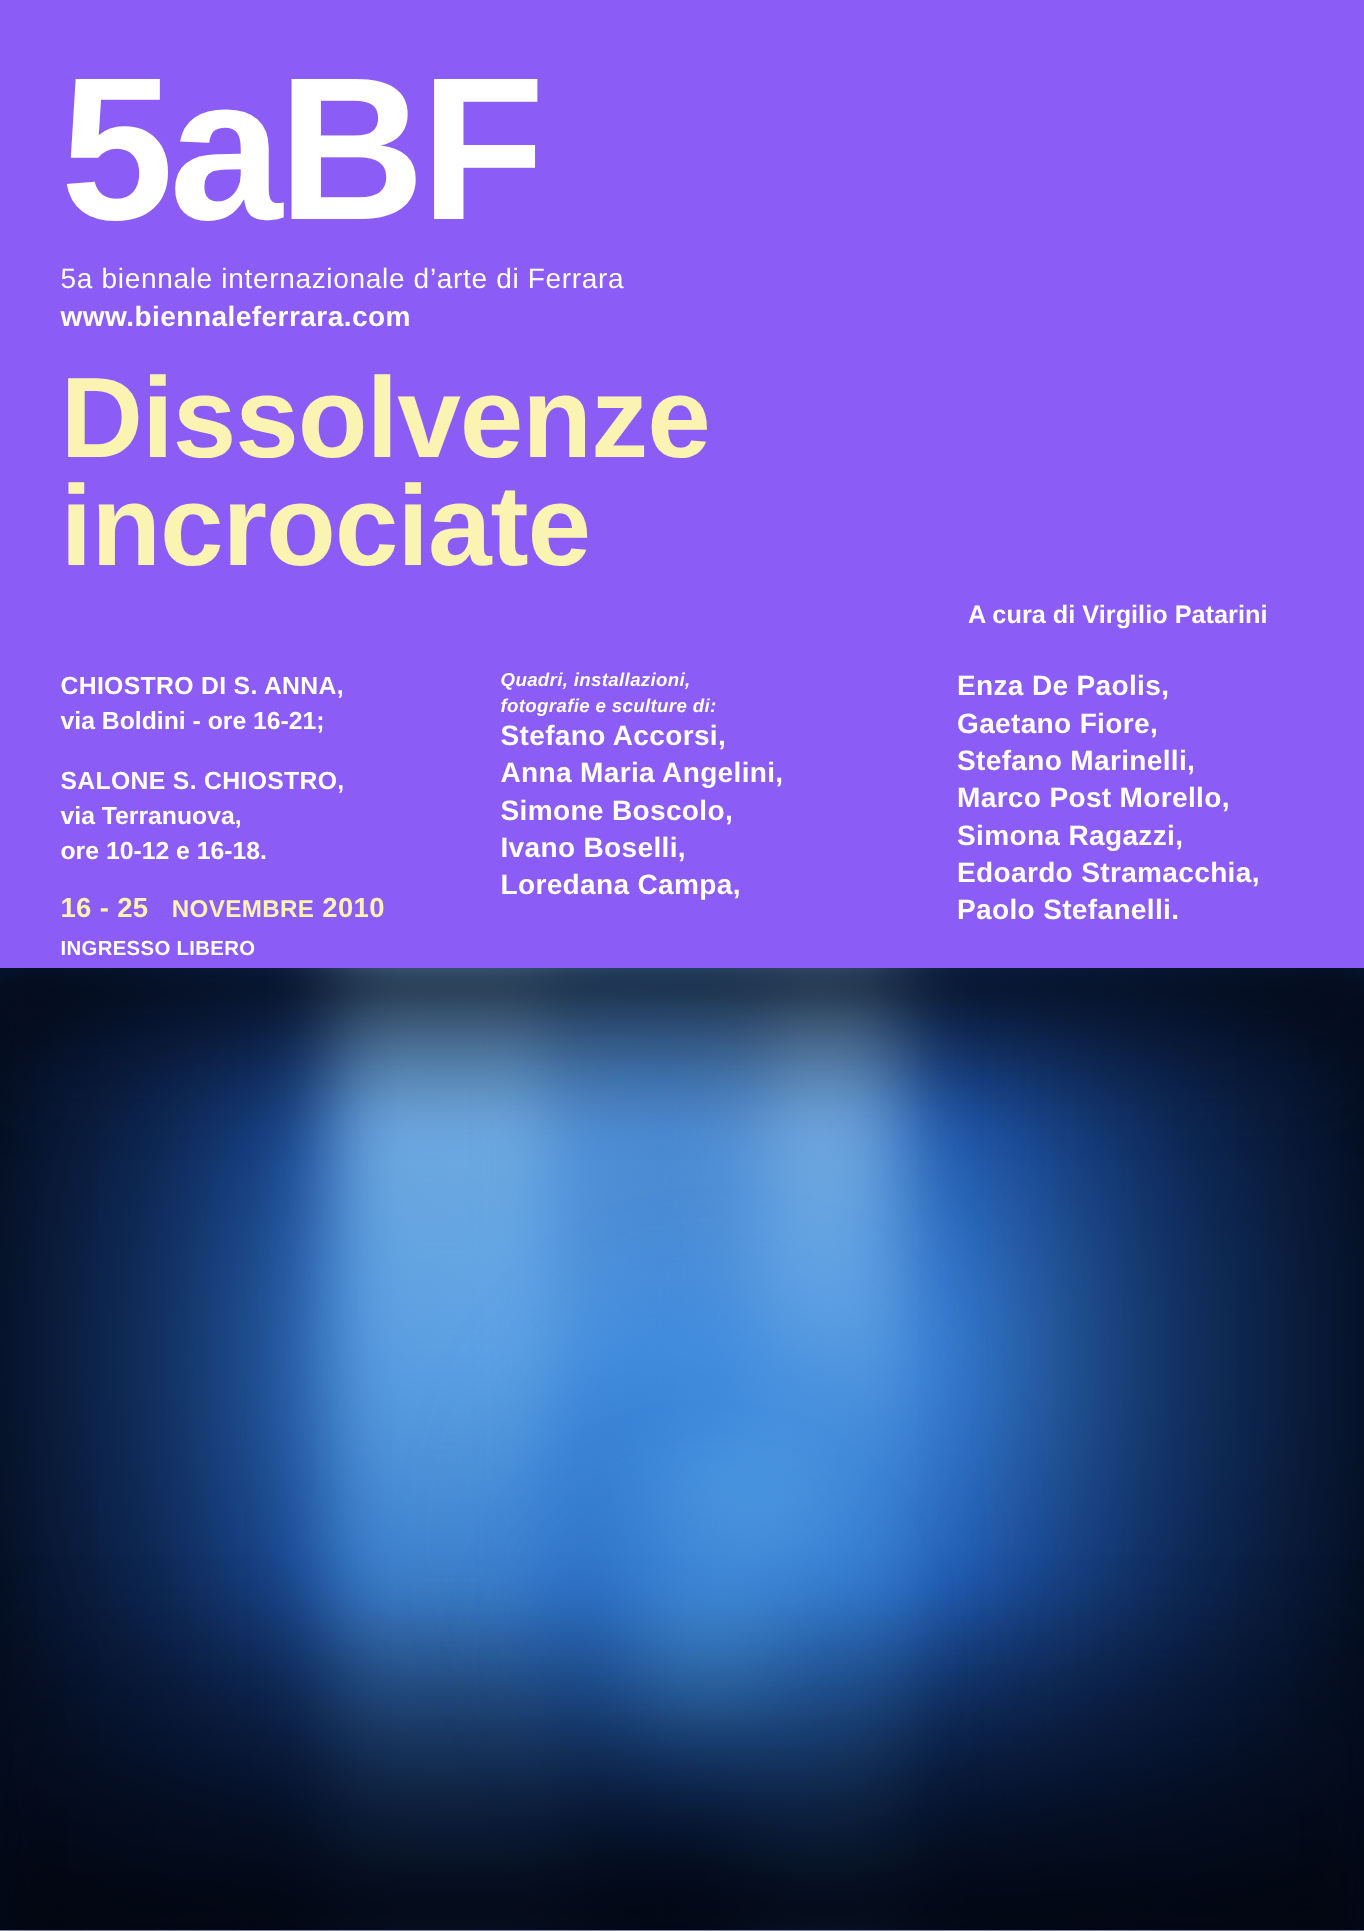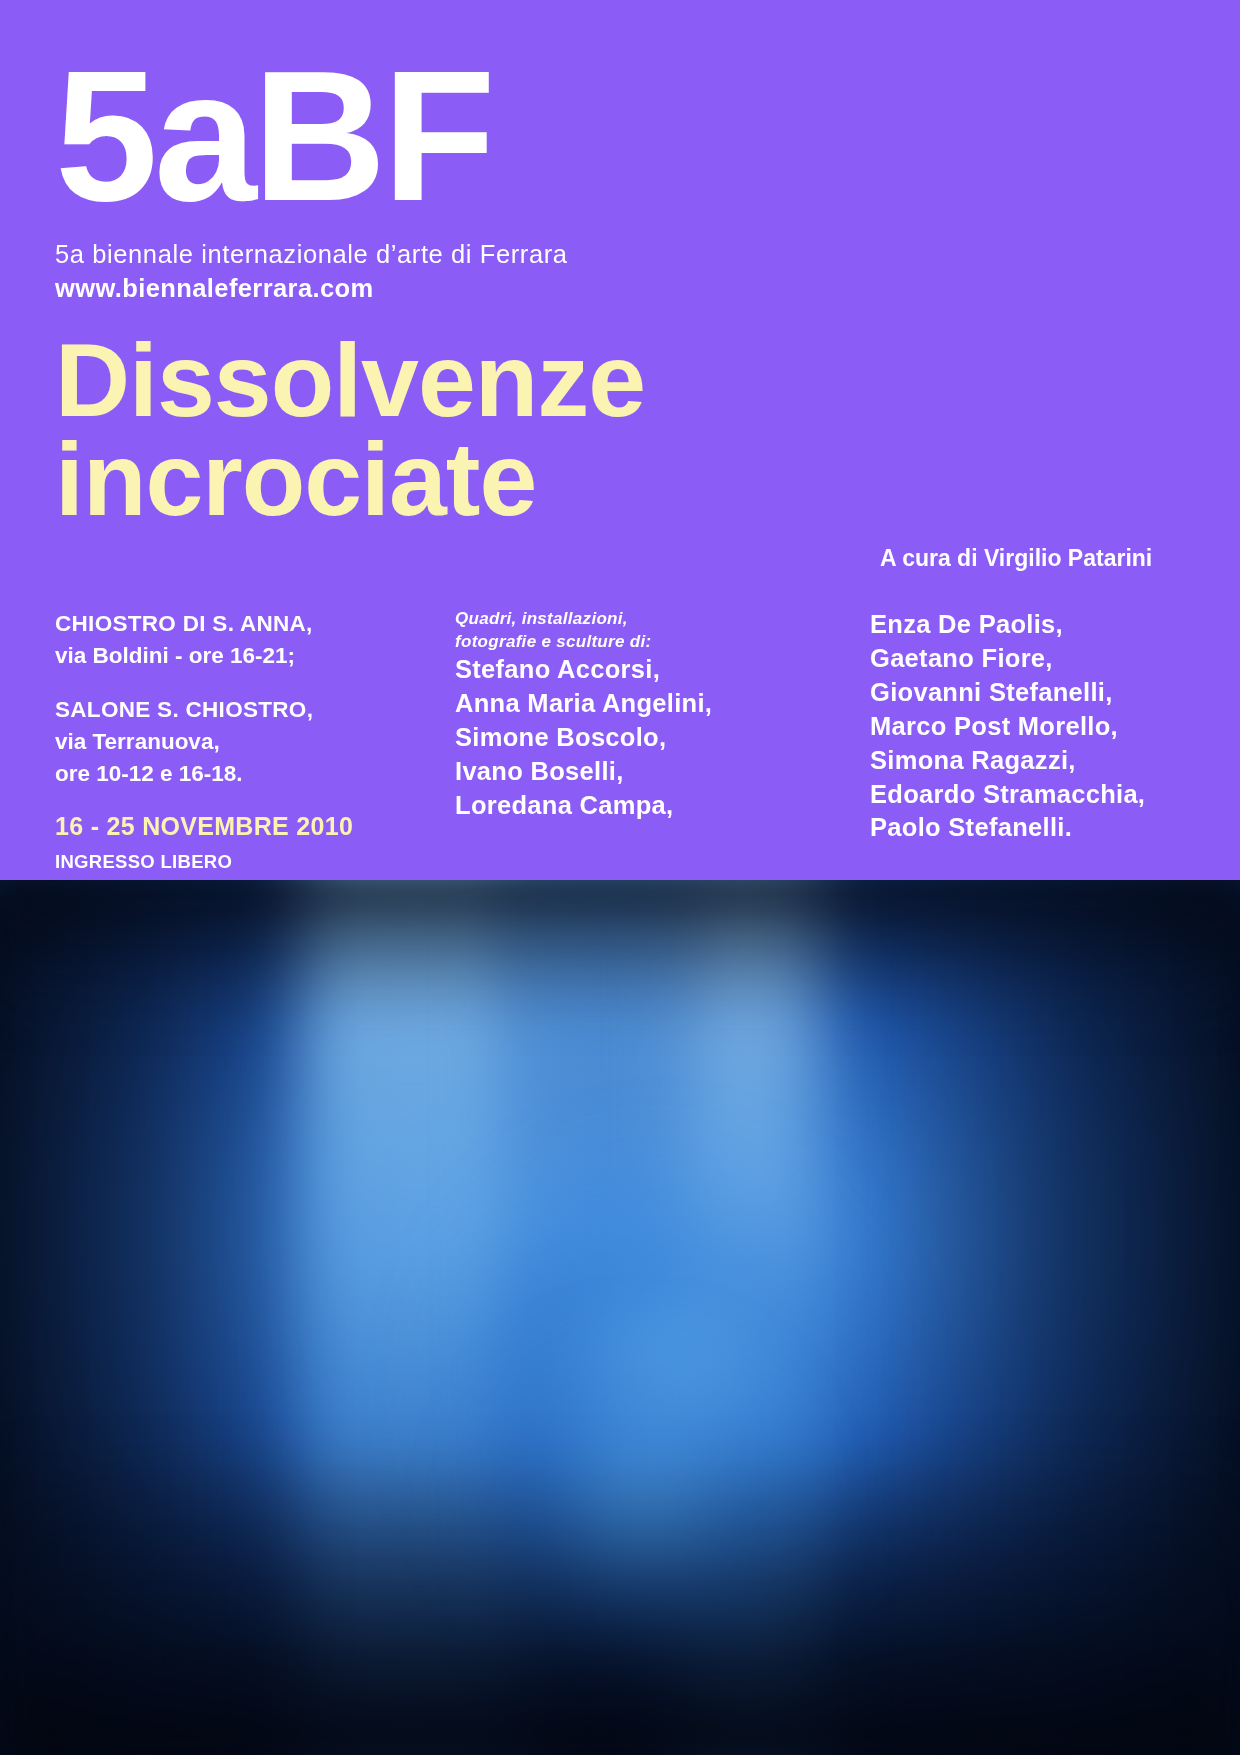--- a/index.html
+++ b/index.html
@@ -96,21 +96,21 @@
   }
   .venue-block { margin-bottom: 22px; }
   .venue-name { letter-spacing: 0.3px; }
   .dates {
     font-size: 25px;
     font-weight: bold;
     color: #fbf3b2;
     margin-top: 8px;
     letter-spacing: 0.3px;
   }
-  .dates .small { font-size: 25px; }
+  .dates .small { font-size: 22px; margin-left: 14px; }
   .free {
     font-size: 18.5px;
     font-weight: bold;
     color: #ffffff;
     margin-top: 10px;
     letter-spacing: 0.3px;
   }
   .works-head {
     font-size: 17px;
     font-weight: bold;
@@ -246,21 +246,21 @@
       <div class="works-list">Stefano Accorsi,</div>
       <div class="works-list">Anna Maria Angelini,</div>
       <div class="works-list">Simone Boscolo,</div>
       <div class="works-list">Ivano Boselli,</div>
       <div class="works-list">Loredana Campa,</div>
     </div>
 
     <div class="col-artists">
       <div class="artists-list">Enza De Paolis,</div>
       <div class="artists-list">Gaetano Fiore,</div>
-      <div class="artists-list">Giovanni Stefanelli,</div>
+      <div class="artists-list">Stefano Marinelli,</div>
       <div class="artists-list">Marco Post Morello,</div>
       <div class="artists-list">Simona Ragazzi,</div>
       <div class="artists-list">Edoardo Stramacchia,</div>
       <div class="artists-list">Paolo Stefanelli.</div>
     </div>
 
   </div>
 
   <div class="artwork">
     <div class="art-base"></div>

